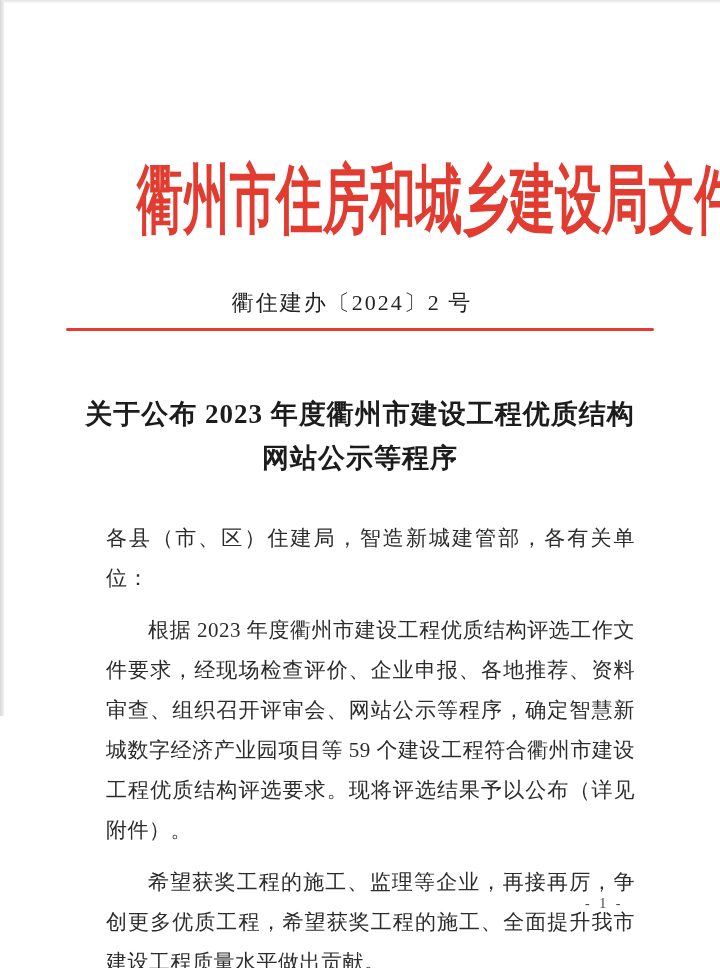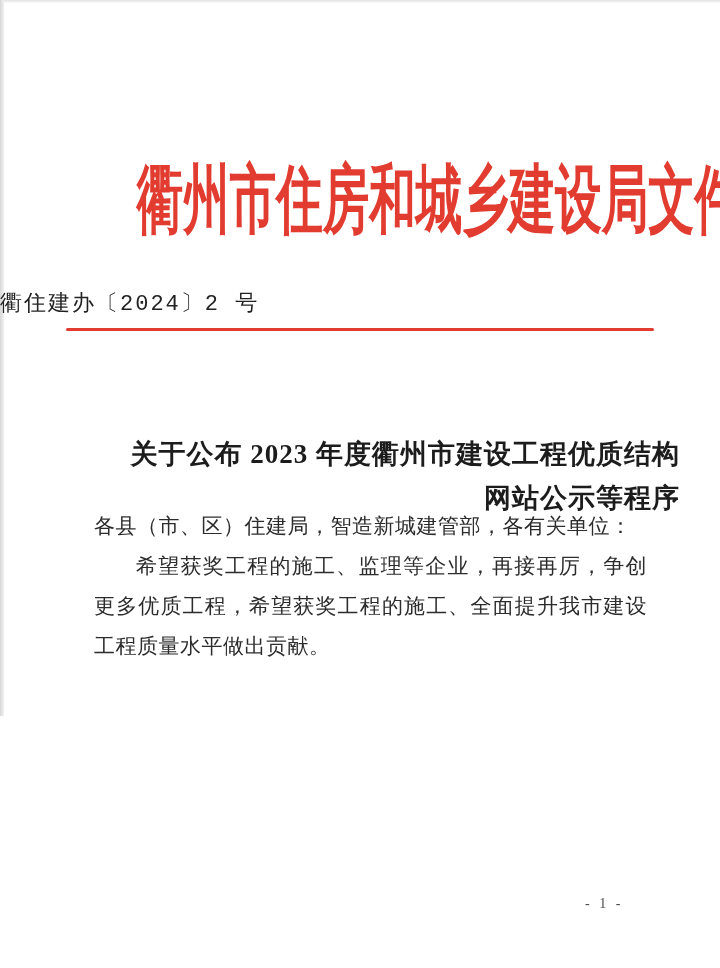--- a/index.html
+++ b/index.html
@@ -33,54 +33,53 @@
     font-weight: bold;
     color: var(--accent-red, #e23c31);
     transform: scaleX(0.62);
     transform-origin: center center;
     white-space: nowrap;
     letter-spacing: 0px;
   }
   .doc-number {
     position: absolute;
     top: 288px; left: 0; right: 16px;
+    text-align: center;
     font-size: 22px;
     letter-spacing: 2px;
     color: #222222;
-    font-family: Liberation Mono, monospace;
   }
   .red-divider {
     position: absolute;
     top: 328px; left: 66px; right: 66px;
     height: 3px;
     background: var(--accent-red, #e23c31);
     border-radius: 2px;
   }
   .notice-title {
     position: absolute;
     top: 392px; left: 40px; right: 40px;
-    text-align: right;
+    text-align: center;
     font-weight: bold;
     font-size: 27px;
     line-height: 44px;
     color: #1c1c1c;
     letter-spacing: 1px;
-    margin-top: 40px;
   }
   .body-text {
     position: absolute;
     top: 506px; left: 94px;
     width: 553px;
     font-size: 21px;
     line-height: 40px;
     text-align: justify;
     color: #2c2c2c;
     letter-spacing: 0.5px;
   }
-  .body-text p { margin: 0; }
+  .body-text p { margin: 12px; }
   .body-text p.indented { text-indent: 2em; }
   .page-number {
     position: absolute;
     top: 896px; left: 585px;
     font-size: 14px;
     letter-spacing: 3px;
     color: #4a4a4a;
     font-family: "Liberation Serif", "DejaVu Serif", serif;
   }
 </style>
@@ -98,18 +97,19 @@
 
   <div class="red-divider"></div>
 
   <div class="notice-title">
     <div>关于公布 2023 年度衢州市建设工程优质结构</div>
     <div>网站公示等程序</div>
   </div>
 
   <div class="body-text">
     <p>各县（市、区）住建局，智造新城建管部，各有关单位：</p>
+    <p class="indented">根据 2023 年度衢州市建设工程优质结构评选工作文件要求，经现场检查评价、企业申报、各地推荐、资料审查、组织召开评审会、网站公示等程序，确定智慧新城数字经济产业园项目等 59 个建设工程符合衢州市建设工程优质结构评选要求。现将评选结果予以公布（详见附件）。</p>
     <p class="indented">希望获奖工程的施工、监理等企业，再接再厉，争创更多优质工程，希望获奖工程的施工、全面提升我市建设工程质量水平做出贡献。</p>
   </div>
 
   <div class="page-number">- 1 -</div>
 
 </div>
 
 </body></html>

